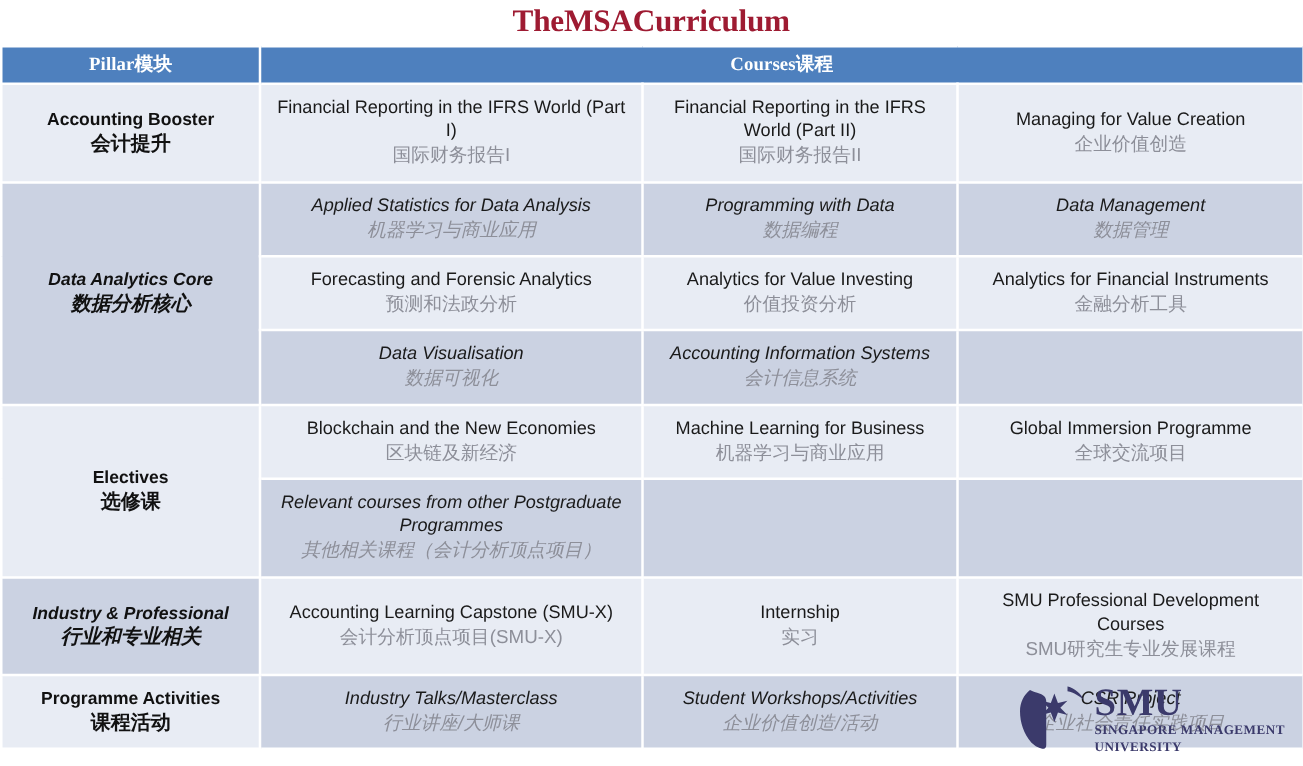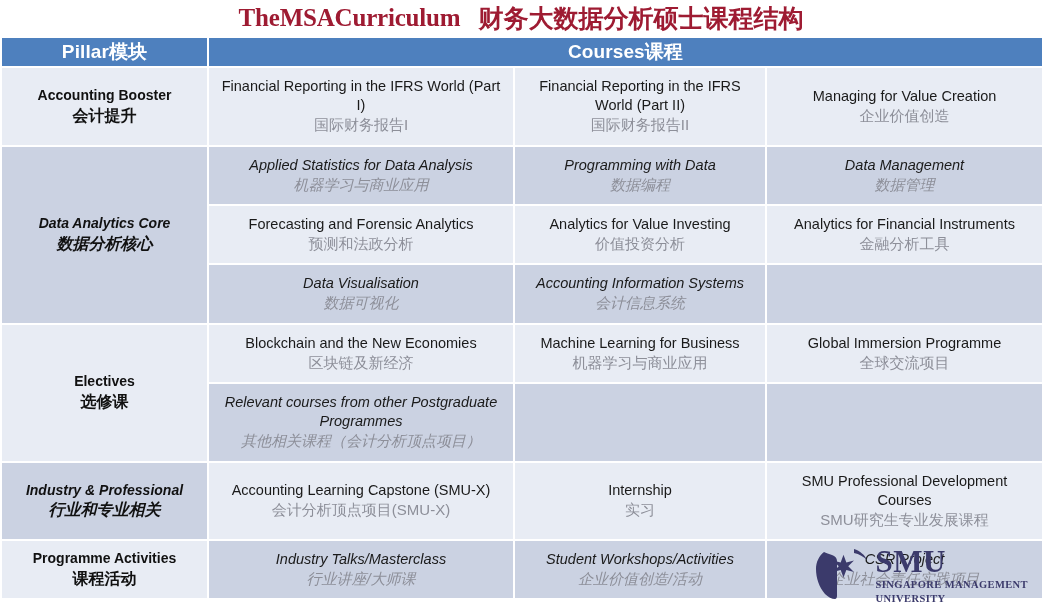--- a/index.html
+++ b/index.html
@@ -53,25 +53,26 @@
   .curriculum-table td {
     border: 2px solid #ffffff;
     padding: 0;
     vertical-align: middle;
     text-align: center;
   }
 
   thead th {
     background: #4E80BE;
     color: #ffffff;
-    font-size: 19px;
+    font-size: 15px;
     font-weight: bold;
     height: 28px;
     line-height: 28px;
     letter-spacing: 0.1px;
+    font-family: Liberation Serif, serif;
   }
 
   
   td.pillar {
     font-size: 14px;
     font-weight: bold;
     color: #111111;
     line-height: 1.35;
     text-align: center;
   }
@@ -129,21 +130,20 @@
     display: block;
     margin-top: 2px;
     line-height: 1.15;
   }
 </style>
 </head>
 <body>
 
 <div class="title-bar">
   <span class="title-en">TheMSACurriculum</span>
-  <span class="title-zh">财务大数据分析硕士课程结构</span>
 </div>
 
 <table class="curriculum-table">
   <colgroup>
     <col class="c-pillar">
       <col class="c-a">
       <col class="c-b">
       <col class="c-c">
   </colgroup>
   <thead>

